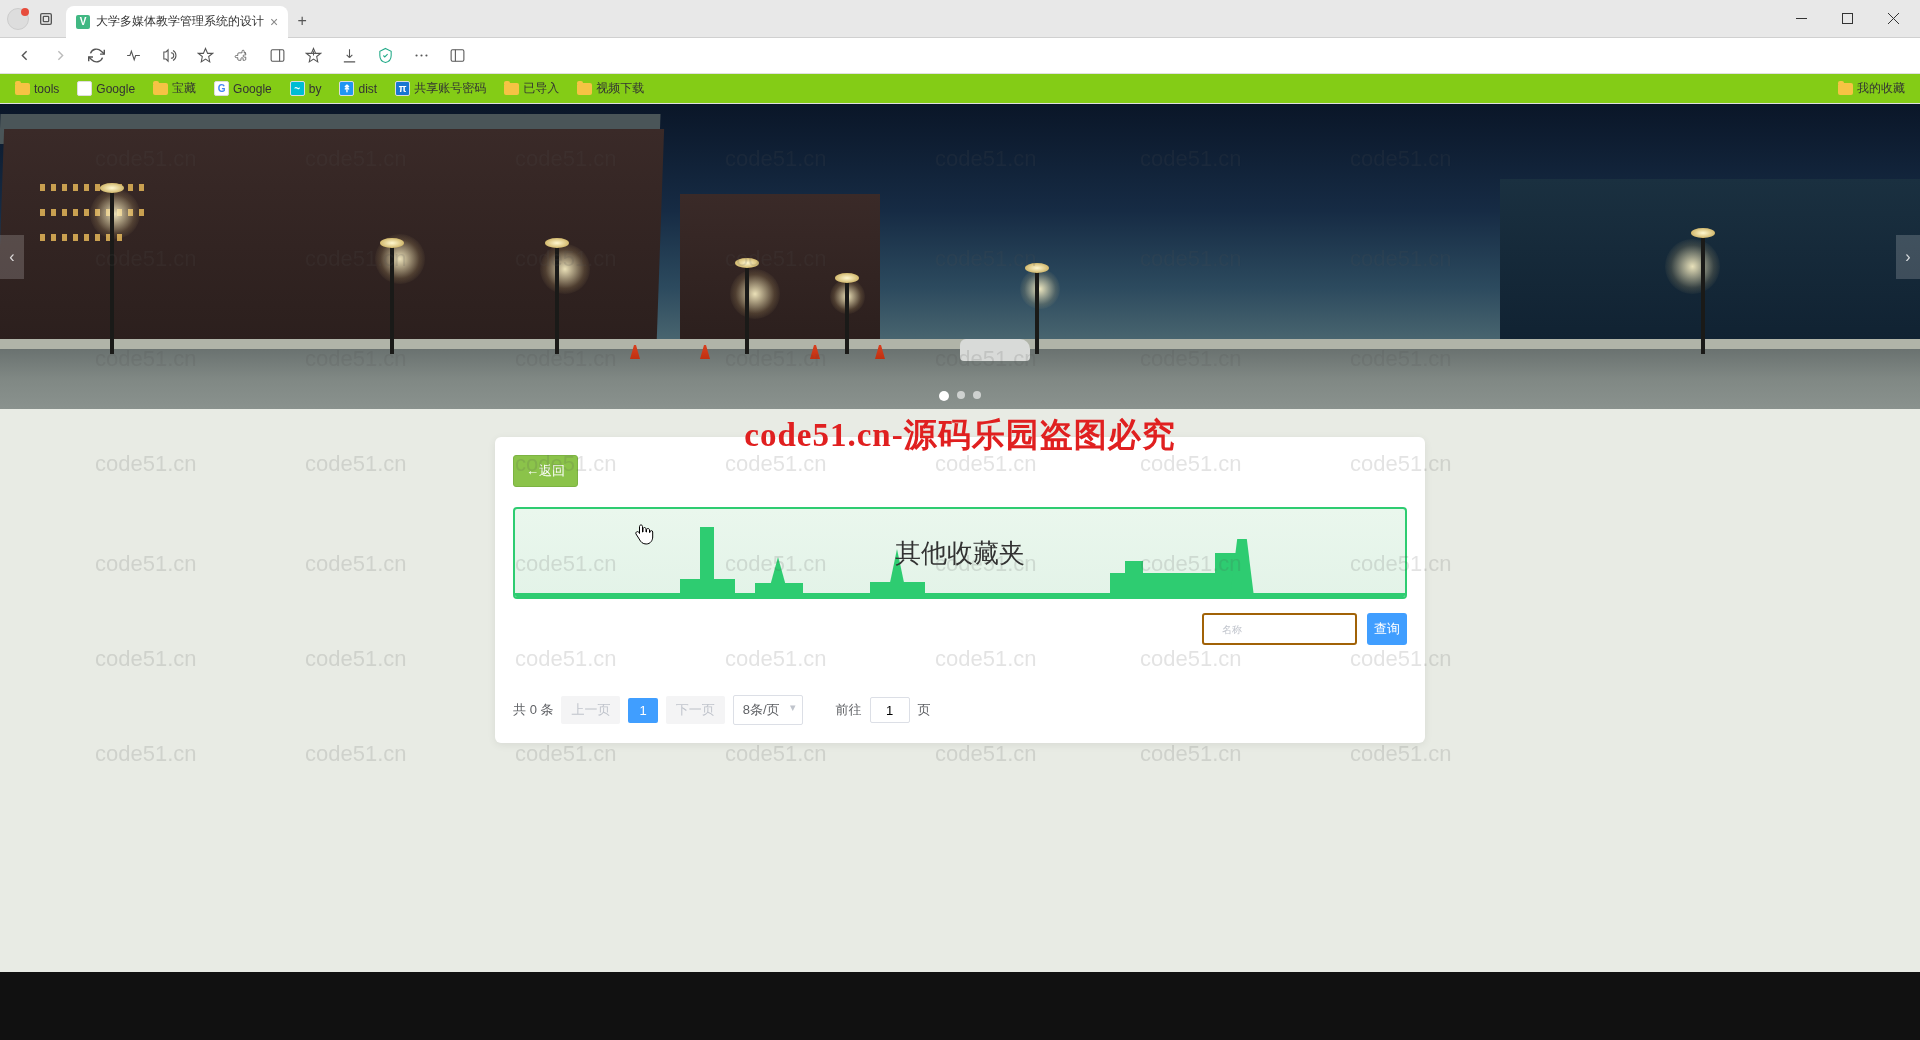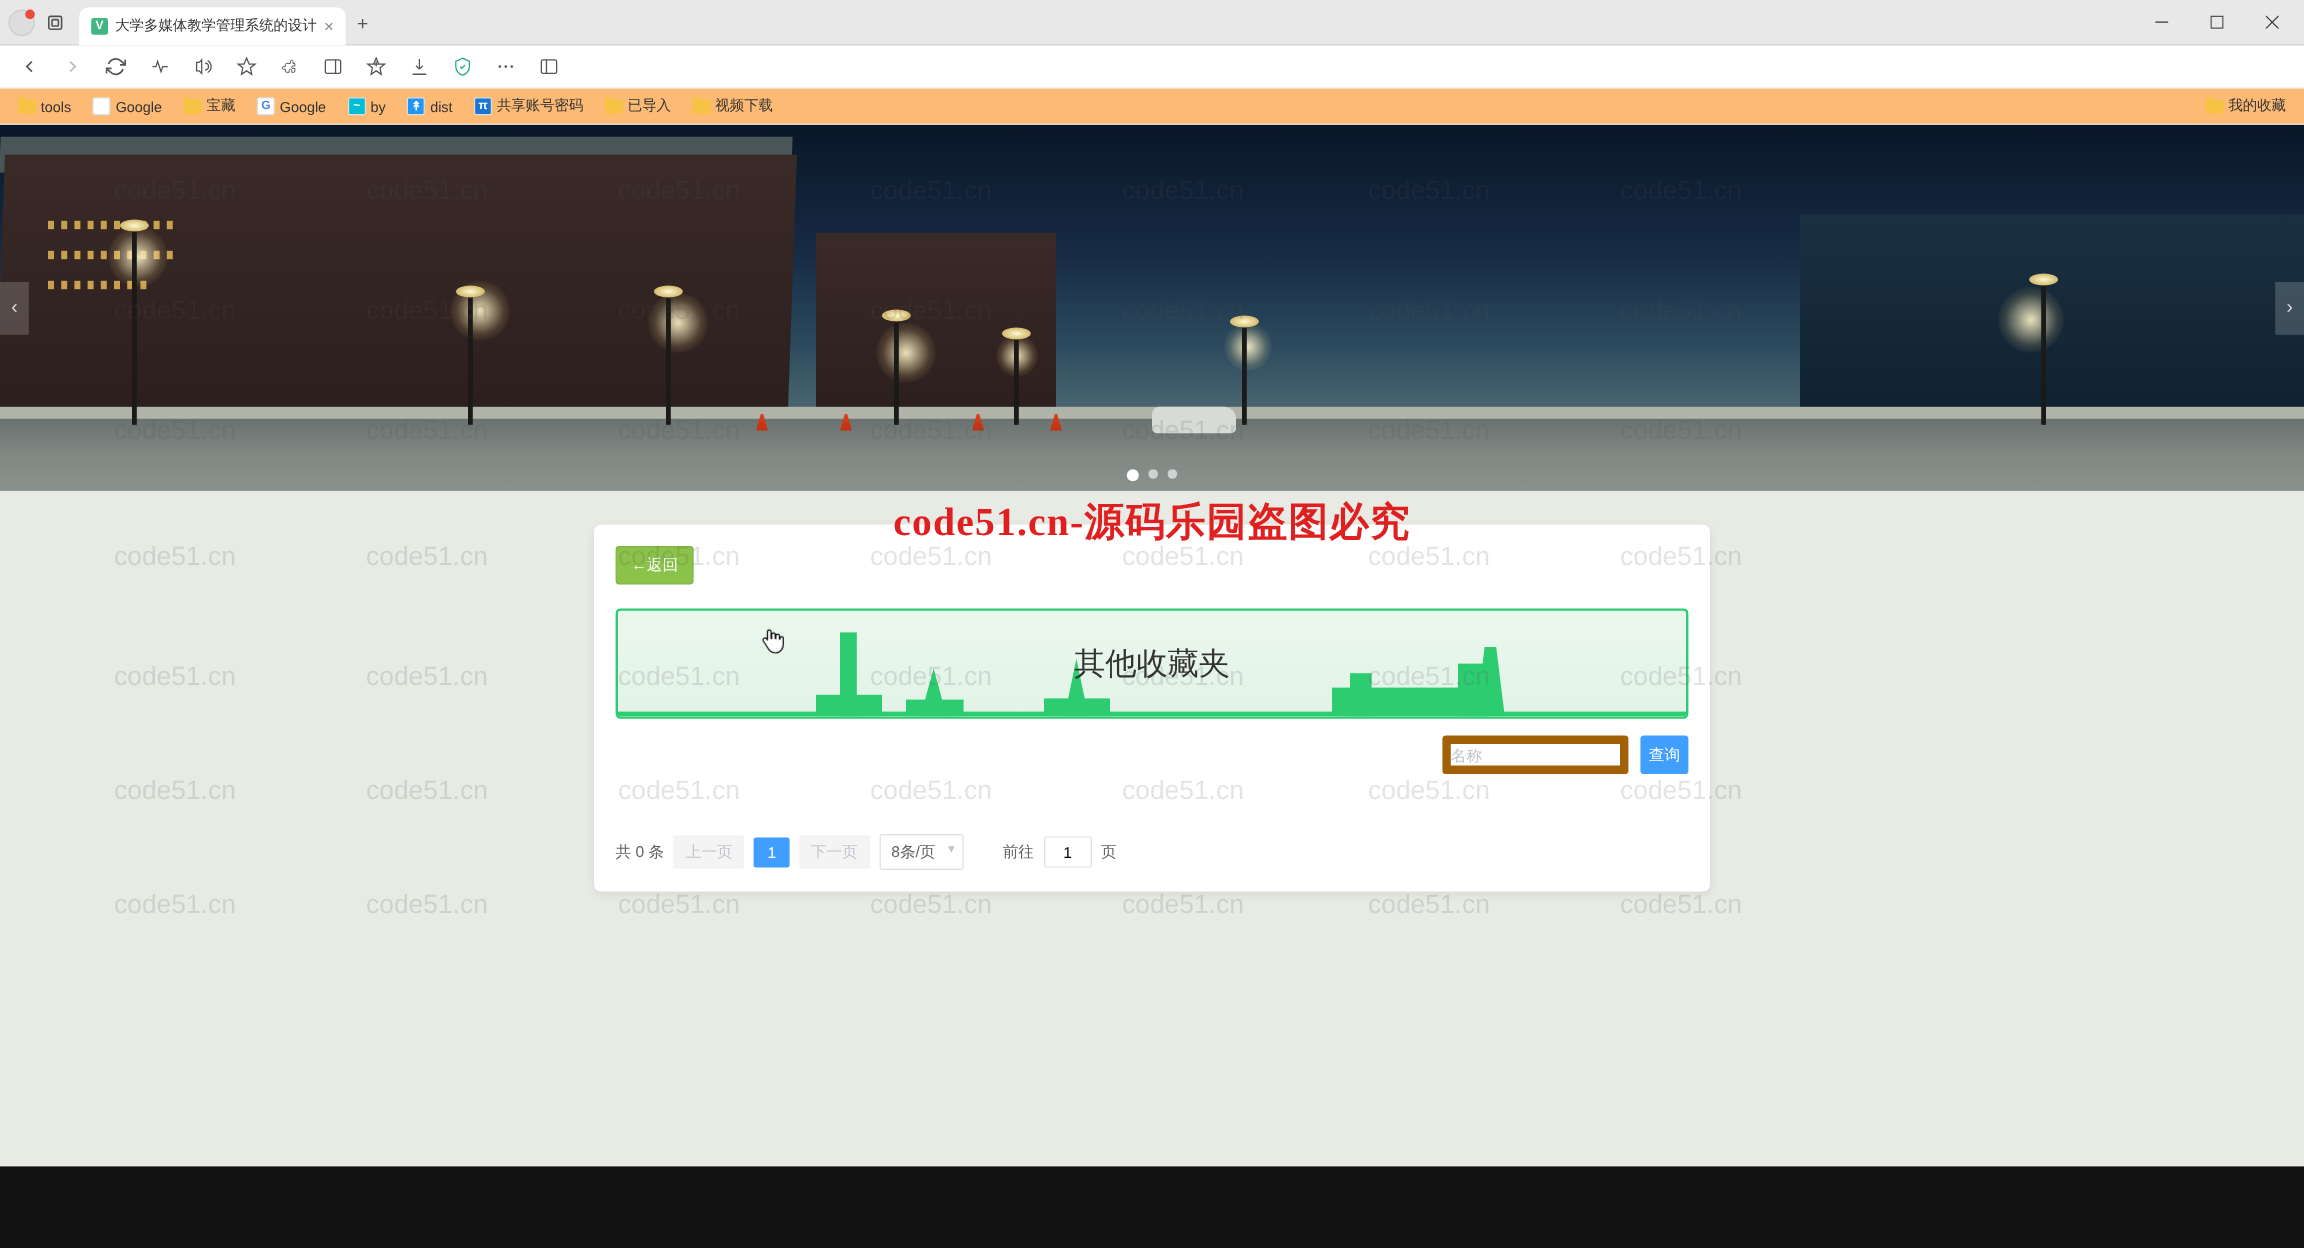--- a/index.html
+++ b/index.html
@@ -25,21 +25,21 @@
 .nav-btn { width: 32px; height: 32px; display: flex; align-items: center; justify-content: center; color: #555; border-radius: 4px; }
 .nav-btn svg { width: 17px; height: 17px; }
 .urlbox { flex: 1; height: 28px; background: #f5f5f5; border-radius: 14px; display: flex; align-items: center; padding: 0 10px; gap: 6px; font-size: 13px; color: #333; }
 .urlbox .info { color: #777; display:flex; }
 .urlbox .host { color: #333; }
 .urlbox .path { color: #888; }
 .addr-icons { display: flex; gap: 2px; }
 .addr-icon { width: 34px; height: 32px; display: flex; align-items: center; justify-content: center; color: #555; }
 .addr-icon svg { width: 17px; height: 17px; }
 
-.bookbar { height: 30px; background: #fdba74; display: flex; align-items: center; padding: 0 8px; gap: 4px; border-bottom: 1px solid #e0e0e0; }
+.bookbar { height: 30px; background: #84cc16; display: flex; align-items: center; padding: 0 8px; gap: 4px; border-bottom: 1px solid #e0e0e0; }
 .bookmark { display: flex; align-items: center; gap: 4px; padding: 3px 7px; font-size: 12px; color: #333; border-radius: 3px; cursor: pointer; }
 .bk-folder { width: 15px; height: 12px; background: #f6c344; border-radius: 2px; position: relative; }
 .bk-folder::before { content:""; position:absolute; top:-2px; left:0; width:6px; height:3px; background:#f6c344; border-radius:2px 2px 0 0; }
 .bk-icon { width: 15px; height: 15px; border-radius: 2px; display:flex; align-items:center; justify-content:center; font-size:10px; color:#fff; font-weight:700; }
 .bk-spacer { flex: 1; }
 
 
 .page { position: relative; height: calc(1040px - 104px); overflow: hidden; background: #e8ebe4; }
 .banner { height: 305px; position: relative; overflow: hidden; }
 .banner-img { position: absolute; inset: 0; }
@@ -67,21 +67,21 @@
 .wm-center { position: absolute; left: 50%; transform: translateX(-50%); top: 327px; font-size: 33px; font-weight: 600; color: #e02020; font-family: "SimSun", serif; letter-spacing: 1px; white-space: nowrap; }
 .wm-tile { position: absolute; font-size: 22px; color: rgba(80,80,80,0.16); font-family: Arial, sans-serif; white-space: nowrap; }
 
 .panel { width: 930px; margin: 28px auto 0; background: #fff; border-radius: 6px; box-shadow: 0 2px 8px rgba(0,0,0,0.07); padding: 18px; position: relative; }
 .back-btn { display: inline-flex; align-items: center; padding: 6px 12px; background: #8bc34a; color: #fff; border-radius: 3px; font-size: 13px; cursor: pointer; border: 1px solid #7cb342; }
 .title-box { margin-top: 20px; height: 92px; border: 2px solid #2ecc71; border-radius: 4px; position: relative; overflow: hidden; background: linear-gradient(180deg, #eaf7ed 0%, #e3f3e8 100%); display:flex; align-items:center; justify-content:center; }
 .title-text { font-size: 26px; color: #333; position: relative; z-index: 2; }
 .skyline { position: absolute; bottom: 0; left: 0; right: 0; height: 55px; z-index: 1; }
 .sk-shape { position: absolute; bottom: 0; background: #2ecc71; }
 .controls { display: flex; justify-content: flex-end; gap: 10px; margin-top: 14px; align-items: center; }
-.sinput { width: 155px; height: 32px; border: 7px solid #a16207; border-radius: 3px; padding: 0 0; font-size: 13px; color: #606266; outline: none; }
+.sinput { width: 155px; height: 32px; border: 2px solid #a16207; border-radius: 3px; padding: 0 18px; font-size: 10px; color: #606266; outline: none; }
 .sinput::placeholder { color: #c0c4cc; }
 .sbtn { height: 32px; padding: 0 7px; background: #409eff; color: #fff; border: none; border-radius: 3px; font-size: 13px; cursor: pointer; }
 .pager { display: flex; align-items: center; gap: 8px; margin-top: 50px; font-size: 13px; color: #606266; }
 .pg-btn { padding: 5px 10px; background: #f4f4f5; border-radius: 2px; color: #c0c4cc; cursor: pointer; }
 .pg-num { padding: 5px 11px; background: #409eff; color: #fff; border-radius: 2px; cursor: pointer; }
 .pg-sel { padding: 5px 22px 5px 9px; background: #fff; border: 1px solid #dcdfe6; border-radius: 2px; position: relative; color: #606266; }
 .pg-sel::after { content: "▾"; position: absolute; right: 6px; color: #c0c4cc; font-size: 11px; }
 .pg-jump { width: 40px; height: 26px; border: 1px solid #dcdfe6; border-radius: 2px; text-align: center; font-size: 13px; outline: none; }
 .footer { position: absolute; left:0; right:0; bottom:0; height: 68px; background: #111; }
 

